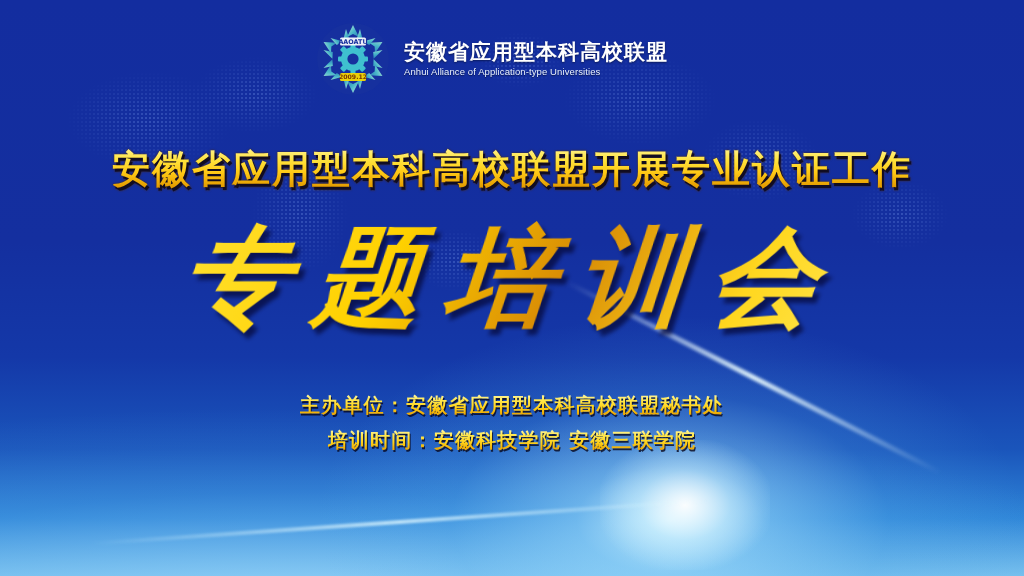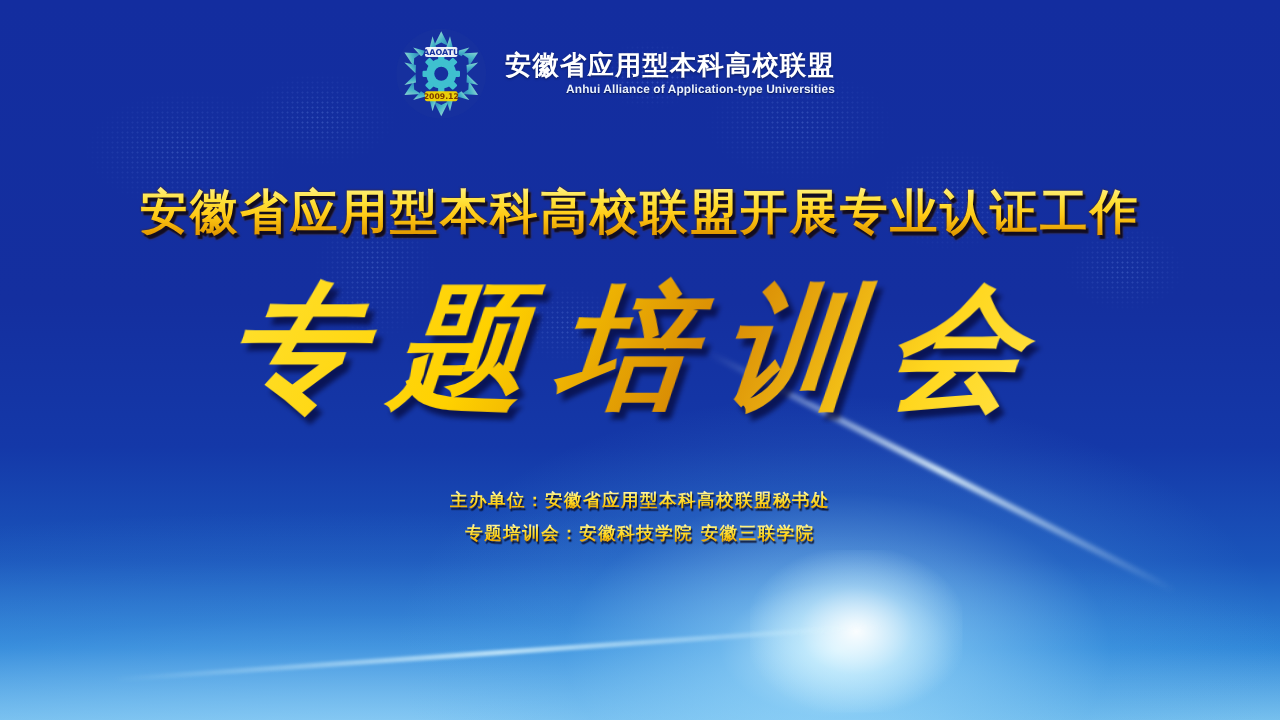--- a/index.html
+++ b/index.html
@@ -55,25 +55,25 @@
         background:linear-gradient(to right, rgba(225,248,255,0), rgba(225,248,255,.75), rgba(225,248,255,0));
         transform:rotate(-4deg);filter:blur(1.2px);pointer-events:none;}
   .glowcore{position:absolute;left:600px;top:440px;width:170px;height:130px;
         background:radial-gradient(ellipse at center, rgba(255,255,255,.95) 0%, rgba(215,245,255,.45) 38%, rgba(160,220,250,0) 75%);
         pointer-events:none;}
 
   
   .logo-row{position:absolute;left:0;top:22px;width:984px;
             display:flex;align-items:center;justify-content:center;gap:14px;}
   .emblem{position:relative;width:74px;height:74px;flex:0 0 auto;}
-  .logo-text{display:flex;flex-direction:column;align-items:flex-end;}
+  .logo-text{display:flex;flex-direction:column;align-items:flex-start;}
   .logo-cn{font-size:21px;font-weight:bold;color:#ffffff;letter-spacing:1px;
            line-height:1.12;text-shadow:0 1px 2px rgba(0,0,0,.45);
            font-family:"DejaVu Sans","Liberation Sans",sans-serif;white-space:nowrap;}
-  .logo-en{font-size:9.5px;font-weight:bold;color:#eaf2ff;letter-spacing:.1px;
+  .logo-en{font-size:9.5px;font-weight:normal;color:#eaf2ff;letter-spacing:.1px;
            margin-top:2px;white-space:nowrap;text-shadow:0 1px 1px rgba(0,0,0,.5);}
 
   
   .headline{position:absolute;left:0;top:144px;width:1024px;text-align:center;
     font-size:38px;font-weight:bold;letter-spacing:2px;white-space:nowrap;
     font-family:"DejaVu Sans","Liberation Sans",sans-serif;
     background:linear-gradient(to bottom,#fff7a8 0%,#ffe23c 32%,#ffc915 56%,#e39b00 84%,#c98300 100%);
     -webkit-background-clip:text;background-clip:text;color:transparent;
     -webkit-text-fill-color:transparent;
     filter:drop-shadow(2px 3px 0 rgba(10,8,30,.85)) drop-shadow(0 0 1px rgba(80,40,0,.9));}
@@ -84,21 +84,21 @@
     font-family:"DejaVu Serif","Liberation Serif",serif;font-style:italic;
     background:linear-gradient(115deg,#fff49b 0%,#ffe02e 18%,#ffd100 38%,#d88b05 55%,#ffd71f 72%,#ffe95e 88%,#ffcf10 100%);
     -webkit-background-clip:text;background-clip:text;color:transparent;
     -webkit-text-fill-color:transparent;
     filter:drop-shadow(5px 6px 2px rgba(6,10,60,.75));
     transform:skewX(-5deg);}
 
   
   .info{position:absolute;left:0;top:392px;width:1024px;
         display:flex;flex-direction:column;align-items:center;gap:8px;}
-  .info-line{font-size:14px;font-weight:bold;letter-spacing:1.2px;white-space:nowrap;
+  .info-line{font-size:20px;font-weight:bold;letter-spacing:1.2px;white-space:nowrap;
     font-family:"DejaVu Sans","Liberation Sans",sans-serif;
     background:linear-gradient(to bottom,#fffbc9 0%,#ffe84f 30%,#ffd118 58%,#e9a202 86%,#cf8a00 100%);
     -webkit-background-clip:text;background-clip:text;color:transparent;
     -webkit-text-fill-color:transparent;
     filter:drop-shadow(1.5px 2px 0 rgba(8,6,28,.8));}
 </style>
 </head>
 <body>
 
 <div class="stage">
@@ -179,16 +179,16 @@
       <div class="logo-en">Anhui Alliance of Application-type Universities</div>
     </div>
   </div>
 
   <div class="headline">安徽省应用型本科高校联盟开展专业认证工作</div>
 
   <div class="calli">专题培训会</div>
 
   <div class="info">
     <div class="info-line">主办单位：安徽省应用型本科高校联盟秘书处</div>
-    <div class="info-line">专题培训会：安徽科技学院 安徽三联学院</div>
+    <div class="info-line">培训时间：安徽科技学院 安徽三联学院</div>
   </div>
 
 </div>
 
 </body></html>

